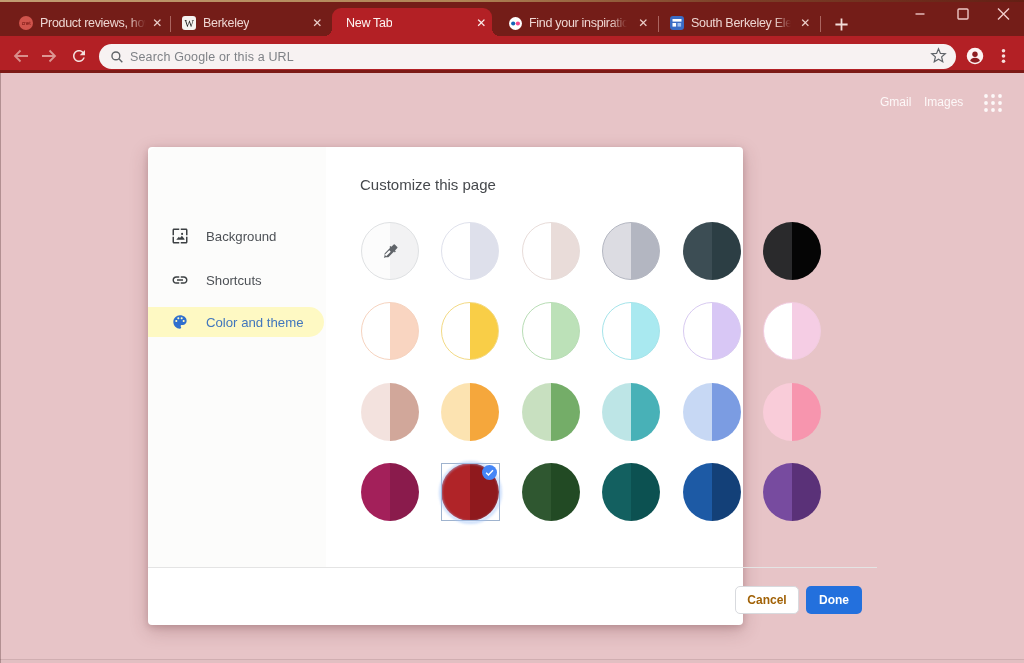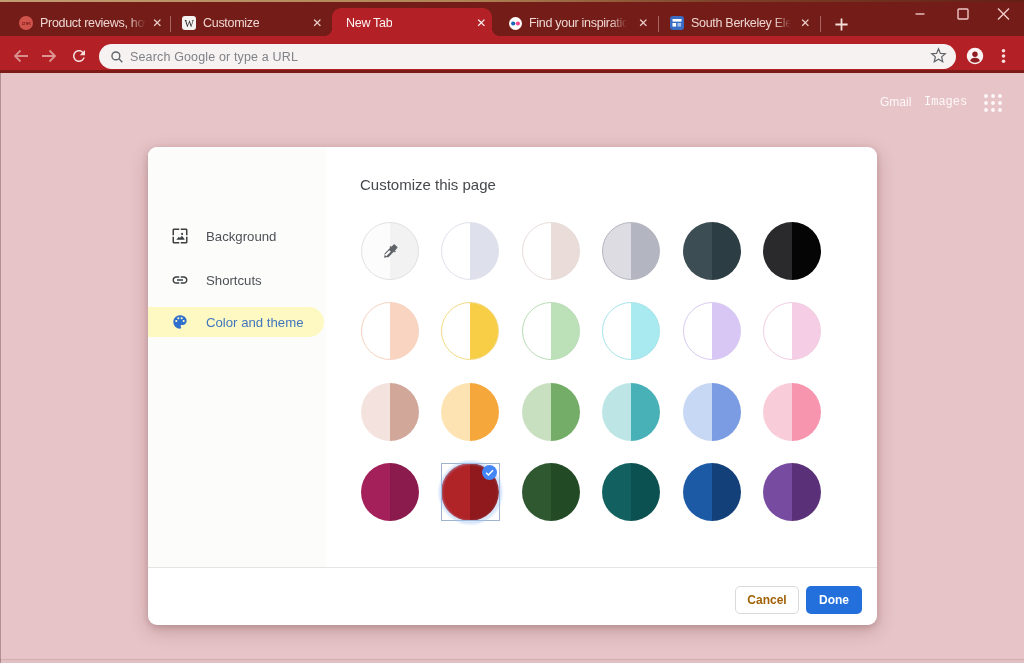--- a/index.html
+++ b/index.html
@@ -16,21 +16,21 @@
   
   .tab > * { position:relative; top:1px; }
   .tab { position:absolute; top:8px; height:28px; display:flex; align-items:center; color:#eed6d2; font-size:12.5px; letter-spacing:-0.3px; }
   .tab .title { white-space:nowrap; overflow:hidden; }
   .tab .title.clip { -webkit-mask-image:linear-gradient(90deg,#000 82%,transparent 98%); }
   .tabx { font-size:12px; color:#eed2cd; margin-left:auto; }
   #tab-active { background:#b32025; border-radius:9px 9px 0 0; color:#fdf4f3; }
   .sep { position:absolute; top:16px; width:1px; height:16px; background:rgba(255,210,205,0.4); }
 
   
-  #dialog { left:148px; top:147px; width:729px; height:478px; background:#ffffff; border-radius:9px;
+  #dialog { left:148px; top:147px; width:595px; height:478px; background:#ffffff; border-radius:4px;
             box-shadow:0 6px 18px rgba(90,40,45,0.25), 0 2px 6px rgba(90,40,45,0.18); }
   #sidebar-tint { left:0; top:0; width:178px; height:421px; background:#fcfcfb; border-radius:9px 0 0 0; }
   #dlg-title { left:212px; top:29px; width:300px; font-size:15px; color:#46494d; }
   .menu-item { position:absolute; left:0; width:176px; height:30px; display:flex; align-items:center; }
   .menu-item .mi-icon { position:absolute; left:23px; width:18px; height:18px; }
   .menu-item .mi-label { position:absolute; left:58px; font-size:13.2px; color:#4d5156; }
   #mi-color { background:#fef9c3; border-radius:0 15px 15px 0; }
   #mi-color .mi-label { color:#4176bd; }
   #footer-line { left:0; top:420px; width:729px; height:1px; background:#e4e4e4; }
   .btn { position:absolute; top:439px; height:28px; border-radius:5px; font-size:12px; font-weight:bold;
@@ -59,21 +59,21 @@
     </svg>
   <span class="title clip" style="width:108px;">Product reviews, how</span>
   <span class="tabx">✕</span>
 </div>
 <div class="sep" style="left:170px;"></div>
 <div class="tab" style="left:170px; width:162px; padding:0 10px 0 12px;">
   <svg width="14" height="14" viewBox="0 0 14 14" style="flex:none; margin-right:7px;">
       <rect x="0" y="0" width="14" height="14" rx="3" fill="#f5f3f0"></rect>
       <text x="7" y="10.6" font-size="10" fill="#1b1b1b" text-anchor="middle" font-family="Liberation Serif">W</text>
     </svg>
-  <span class="title">Customize</span>
+  <span class="title">Berkeley</span>
   <span class="tabx">✕</span>
 </div>
 <div class="abs" style="left:324px; top:28px; width:8px; height:8px; background:radial-gradient(circle at 0 0, #741d18 0 8px, #b32025 8px);"></div>
 <div class="abs" style="left:492px; top:28px; width:8px; height:8px; background:radial-gradient(circle at 100% 0, #741d18 0 8px, #b32025 8px);"></div>
 <div class="tab" id="tab-active" style="left:332px; width:160px; padding:0 6px 0 14px;">
   <span class="title">New Tab</span>
   <span class="tabx" style="color:#fdf0ee;">✕</span>
 </div>
 <div class="tab" style="left:492px; width:166px; padding:0 10px 0 17px;">
   <svg width="13" height="13" viewBox="0 0 13 13" style="flex:none; margin-right:7px;">
@@ -119,37 +119,37 @@
   </svg>
 <svg class="abs" style="left:70px; top:47px;" width="18" height="18" viewBox="0 0 24 24" fill="#f4dfdd">
     <path d="M17.65 6.35C16.2 4.9 14.21 4 12 4c-4.42 0-7.99 3.58-8 8s3.58 8 8 8c3.73 0 6.84-2.55 7.73-6h-2.08c-.82 2.33-3.04 4-5.65 4-3.31 0-6-2.69-6-6s2.69-6 6-6c1.66 0 3.14.69 4.22 1.78L13 11h7V4l-2.35 2.35z"></path>
   </svg>
 
 <div class="abs" style="left:99px; top:44px; width:857px; height:25px; border-radius:13px; background:#f7f2f2;"></div>
 <svg class="abs" style="left:110px; top:50px;" width="14" height="14" viewBox="0 0 15 15">
     <circle cx="6.3" cy="6.3" r="4.2" fill="none" stroke="#606468" stroke-width="1.5"></circle>
     <path d="M9.5 9.5 L13.2 13.2" stroke="#606468" stroke-width="1.5"></path>
   </svg>
-<div class="abs" style="left:130px; top:50px; font-size:12.5px; letter-spacing:0.15px; color:#7f8287;">Search Google or type a URL</div>
+<div class="abs" style="left:130px; top:50px; font-size:12.5px; letter-spacing:0.15px; color:#7f8287;">Search Google or this a URL</div>
 <svg class="abs" style="left:930px; top:47px;" width="17" height="17" viewBox="0 0 24 24">
     <path d="M12 2.6 L14.7 9 L21.6 9.5 L16.4 14 L18 20.7 L12 17.1 L6 20.7 L7.6 14 L2.4 9.5 L9.3 9 Z" fill="none" stroke="#5f6368" stroke-width="1.7"></path>
   </svg>
 <svg class="abs" style="left:966px; top:47px;" width="18" height="18" viewBox="0 0 24 24">
     <circle cx="12" cy="12" r="11" fill="#fdf3f2"></circle>
     <circle cx="12" cy="9.6" r="3.6" fill="#8e1c20"></circle>
     <path d="M12 14.4 c-3.8 0-6.4 1.9-6.4 4.4 a11 11 0 0 0 12.8 0 c0-2.5-2.6-4.4-6.4-4.4z" fill="#8e1c20"></path>
   </svg>
 <svg class="abs" style="left:998px; top:49px;" width="11" height="14" viewBox="0 0 11 14">
     <circle cx="5.5" cy="1.8" r="1.8" fill="#f6dfdd"></circle>
     <circle cx="5.5" cy="7" r="1.8" fill="#f6dfdd"></circle>
     <circle cx="5.5" cy="12.2" r="1.8" fill="#f6dfdd"></circle>
   </svg>
 
 <div class="abs toplink" style="left:880px; top:95px;">Gmail</div>
-<div class="abs toplink" style="left:924px; top:95px;font-family:Liberation Mono, monospace;">Images</div>
+<div class="abs toplink" style="left:924px; top:95px;">Images</div>
 <svg class="abs" style="left:984px; top:94px;" width="18" height="18" viewBox="0 0 18 18">
   <g fill="#fdf8f8">
       <circle cx="2" cy="2" r="1.9"></circle>
       <circle cx="9" cy="2" r="1.9"></circle>
       <circle cx="16" cy="2" r="1.9"></circle>
       <circle cx="2" cy="9" r="1.9"></circle>
       <circle cx="9" cy="9" r="1.9"></circle>
       <circle cx="16" cy="9" r="1.9"></circle>
       <circle cx="2" cy="16" r="1.9"></circle>
       <circle cx="9" cy="16" r="1.9"></circle>

